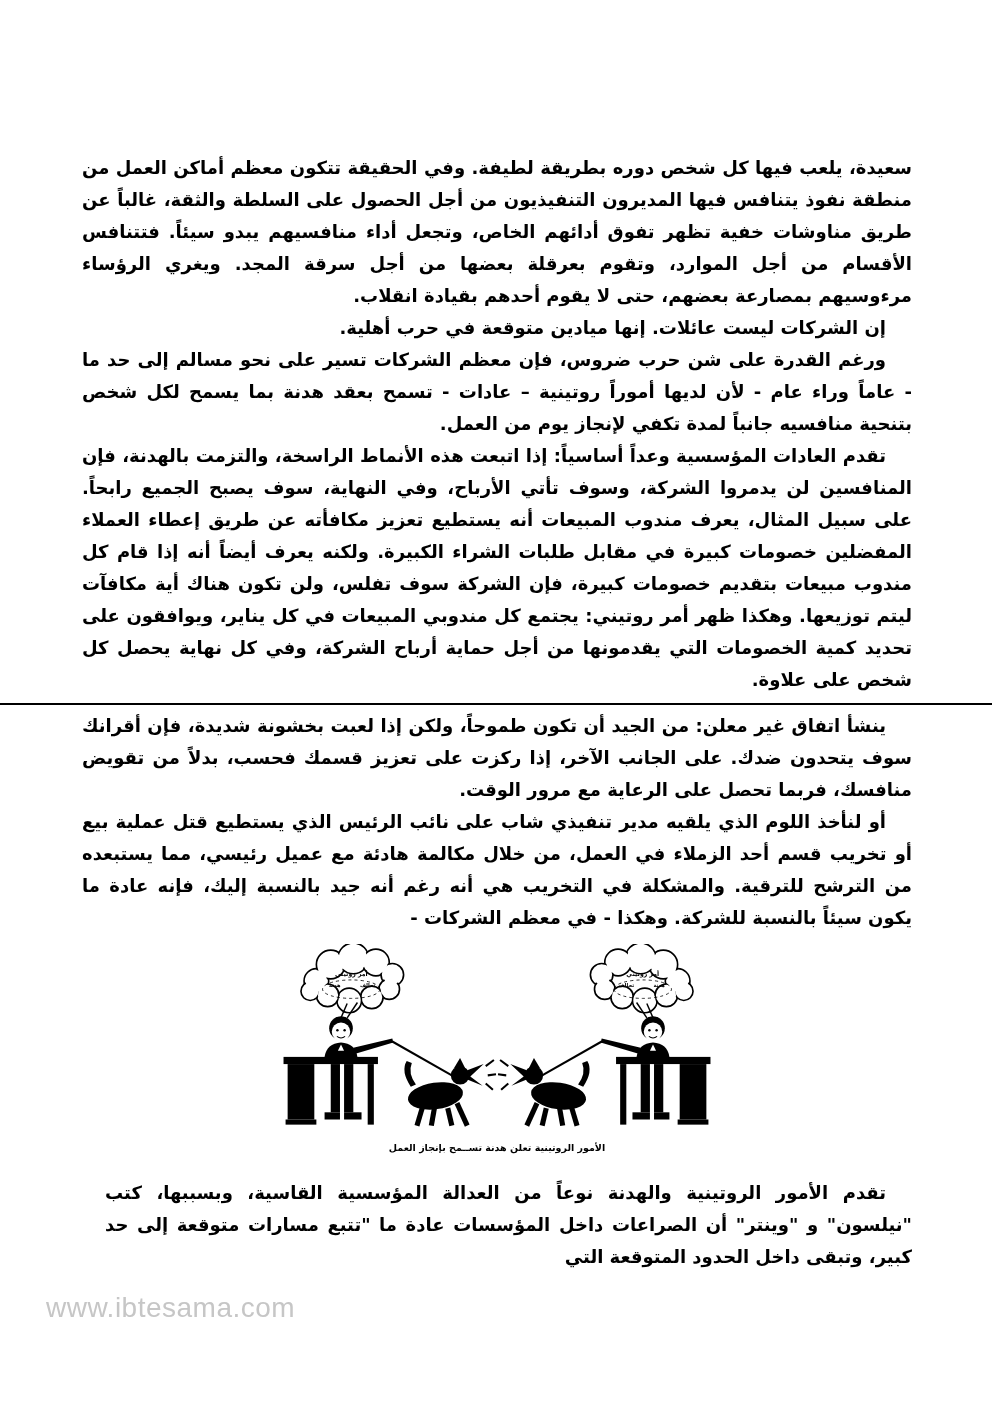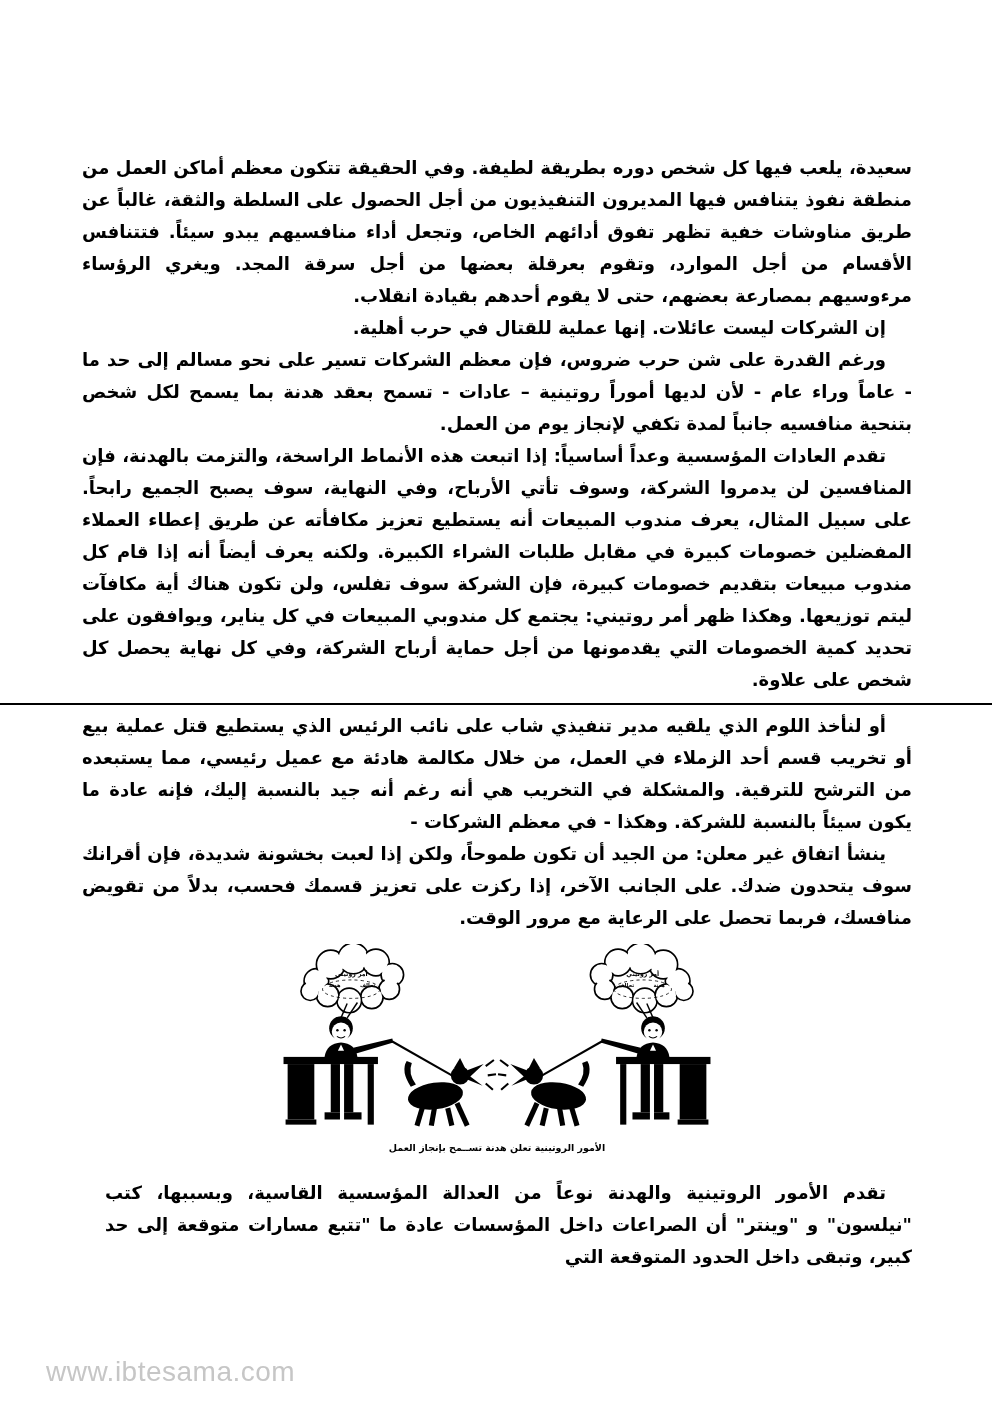--- a/index.html
+++ b/index.html
@@ -37,46 +37,46 @@
     margin:2px 0 16px 0;
     text-indent:0;
     text-align:center;
     font-size:9.5px;
     line-height:14px;
     font-weight:700;
   }
   p.last-para{margin-top:22px;margin-left:23px;}
   .watermark{
     position:absolute;
-    left:46px;top:1356px;
+    left:46px;top:1292px;
     direction:ltr;
     font-family:"Liberation Sans",sans-serif;
     font-weight:400;
     font-size:28px;
     letter-spacing:0.5px;
     color:#c6c6c6;
     user-select:none;
   }
 </style>
 </head>
 <body>
 
 <div class="page">
 
   <div class="text-col">
 
     <p class="para no-indent">سعيدة، يلعب فيها كل شخص دوره بطريقة لطيفة. وفي الحقيقة تتكون معظم أماكن العمل من منطقة نفوذ يتنافس فيها المديرون التنفيذيون من أجل الحصول على السلطة والثقة، غالباً عن طريق مناوشات خفية تظهر تفوق أدائهم الخاص، وتجعل أداء منافسيهم يبدو سيئاً. فتتنافس الأقسام من أجل الموارد، وتقوم بعرقلة بعضها من أجل سرقة المجد. ويغري الرؤساء مرءوسيهم بمصارعة بعضهم، حتى لا يقوم أحدهم بقيادة انقلاب.</p>
-    <p class="para">إن الشركات ليست عائلات. إنها عملية للقتال في حرب أهلية.</p>
+    <p class="para">إن الشركات ليست عائلات. إنها ميادين متوقعة في حرب أهلية.</p>
     <p class="para">ورغم القدرة على شن حرب ضروس، فإن معظم الشركات تسير على نحو مسالم إلى حد ما - عاماً وراء عام - لأن لديها أموراً روتينية – عادات - تسمح بعقد هدنة بما يسمح لكل شخص بتنحية منافسيه جانباً لمدة تكفي لإنجاز يوم من العمل.</p>
     <p class="para">تقدم العادات المؤسسية وعداً أساسياً: إذا اتبعت هذه الأنماط الراسخة، والتزمت بالهدنة، فإن المنافسين لن يدمروا الشركة، وسوف تأتي الأرباح، وفي النهاية، سوف يصبح الجميع رابحاً. على سبيل المثال، يعرف مندوب المبيعات أنه يستطيع تعزيز مكافأته عن طريق إعطاء العملاء المفضلين خصومات كبيرة في مقابل طلبات الشراء الكبيرة. ولكنه يعرف أيضاً أنه إذا قام كل مندوب مبيعات بتقديم خصومات كبيرة، فإن الشركة سوف تفلس، ولن تكون هناك أية مكافآت ليتم توزيعها. وهكذا ظهر أمر روتيني: يجتمع كل مندوبي المبيعات في كل يناير، ويوافقون على تحديد كمية الخصومات التي يقدمونها من أجل حماية أرباح الشركة، وفي كل نهاية يحصل كل شخص على علاوة.</p>
 
     <hr class="page-rule">
 
+    <p class="para">ينشأ اتفاق غير معلن: من الجيد أن تكون طموحاً، ولكن إذا لعبت بخشونة شديدة، فإن أقرانك سوف يتحدون ضدك. على الجانب الآخر، إذا ركزت على تعزيز قسمك فحسب، بدلاً من تقويض منافسك، فربما تحصل على الرعاية مع مرور الوقت.</p>
     <p class="para">أو لنأخذ اللوم الذي يلقيه مدير تنفيذي شاب على نائب الرئيس الذي يستطيع قتل عملية بيع أو تخريب قسم أحد الزملاء في العمل، من خلال مكالمة هادئة مع عميل رئيسي، مما يستبعده من الترشح للترقية. والمشكلة في التخريب هي أنه رغم أنه جيد بالنسبة إليك، فإنه عادة ما يكون سيئاً بالنسبة للشركة. وهكذا - في معظم الشركات -</p>
-    <p class="para">ينشأ اتفاق غير معلن: من الجيد أن تكون طموحاً، ولكن إذا لعبت بخشونة شديدة، فإن أقرانك سوف يتحدون ضدك. على الجانب الآخر، إذا ركزت على تعزيز قسمك فحسب، بدلاً من تقويض منافسك، فربما تحصل على الرعاية مع مرور الوقت.</p>
 
     <figure class="illus">
       <svg width="432" height="195" viewBox="0 0 420 190" xmlns="http://www.w3.org/2000/svg">
         <defs>
           <g id="side" fill="#000" stroke="none">
 
             <g fill="#fff" stroke="#000" stroke-width="1.6">
               <circle cx="34" cy="36" r="12"></circle>
                 <circle cx="48" cy="20" r="14"></circle>
               <circle cx="70" cy="14" r="15"></circle>

